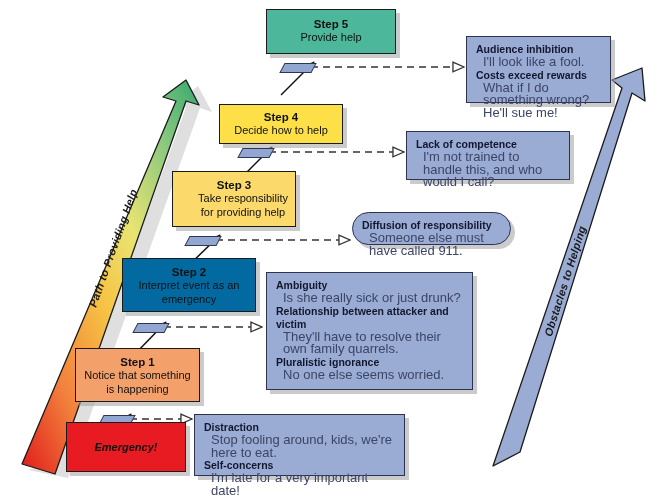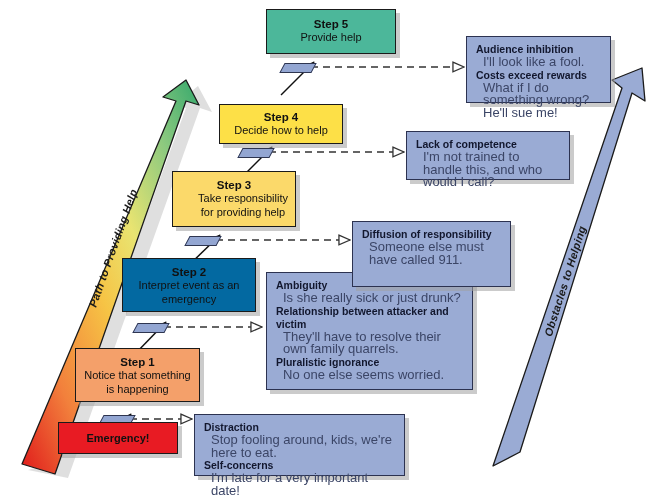--- a/index.html
+++ b/index.html
@@ -77,21 +77,21 @@
   <div class="bar" style="left:187px;top:236px;"></div>
   <div class="bar" style="left:240px;top:148px;"></div>
   <div class="bar" style="left:282px;top:63px;"></div>
 
   <div style="position:absolute;left:18px;top:242px;width:190px;transform:rotate(-70.5deg);transform-origin:50% 50%;
               text-align:center;font-weight:bold;font-style:italic;font-size:11px;color:#1a1a1a;letter-spacing:.3px;">Path to Providing Help</div>
 
   <div style="position:absolute;left:470px;top:275px;width:190px;transform:rotate(-72.5deg);transform-origin:50% 50%;
               text-align:center;font-weight:bold;font-style:italic;font-size:11px;color:#1a1a1a;letter-spacing:.3px;">Obstacles to Helping</div>
 
-  <div class="box" style="left:58px;top:422px;width:120px;height:32px;background:#e81b23;display:flex;align-items:center;justify-content:center;">
+  <div class="box" style="left:66px;top:422px;width:120px;height:50px;background:#e81b23;display:flex;align-items:center;justify-content:center;font-style:italic;">
     <span style="font-weight:bold;font-size:11px;color:#111;">Emergency!</span>
   </div>
 
   <div class="box step" style="left:75px;top:348px;width:125px;height:54px;background:#f4a06a;padding-top:6px;">
     <div class="t">Step 1</div>
     <div class="s" style="white-space:pre-line;">Notice that something
 is happening</div>
   </div>
 
   <div class="box step" style="left:122px;top:258px;width:134px;height:54px;background:#0369a1;padding-top:6px;">
@@ -125,21 +125,21 @@
 
   <div class="box obs" style="left:266px;top:272px;width:207px;height:118px;">
     <div class="h">Ambiguity</div>
     <div class="d">Is she really sick or just drunk?</div>
     <div class="h">Relationship between attacker and victim</div>
     <div class="d">They'll have to resolve their own family quarrels.</div>
     <div class="h">Pluralistic ignorance</div>
     <div class="d">No one else seems worried.</div>
   </div>
 
-  <div class="box obs" style="left:352px;top:221px;width:159px;height:66px;">
+  <div class="box obs" style="left:352px;top:212px;width:159px;height:33px;border-radius:22px;">
     <div class="h">Diffusion of responsibility</div>
     <div class="d">Someone else must have called 911.</div>
   </div>
 
   <div class="box obs" style="left:406px;top:131px;width:164px;height:49px;">
     <div class="h">Lack of competence</div>
     <div class="d">I'm not trained to handle this, and who would I call?</div>
   </div>
 
   <div class="box obs" style="left:466px;top:36px;width:145px;height:67px;">

